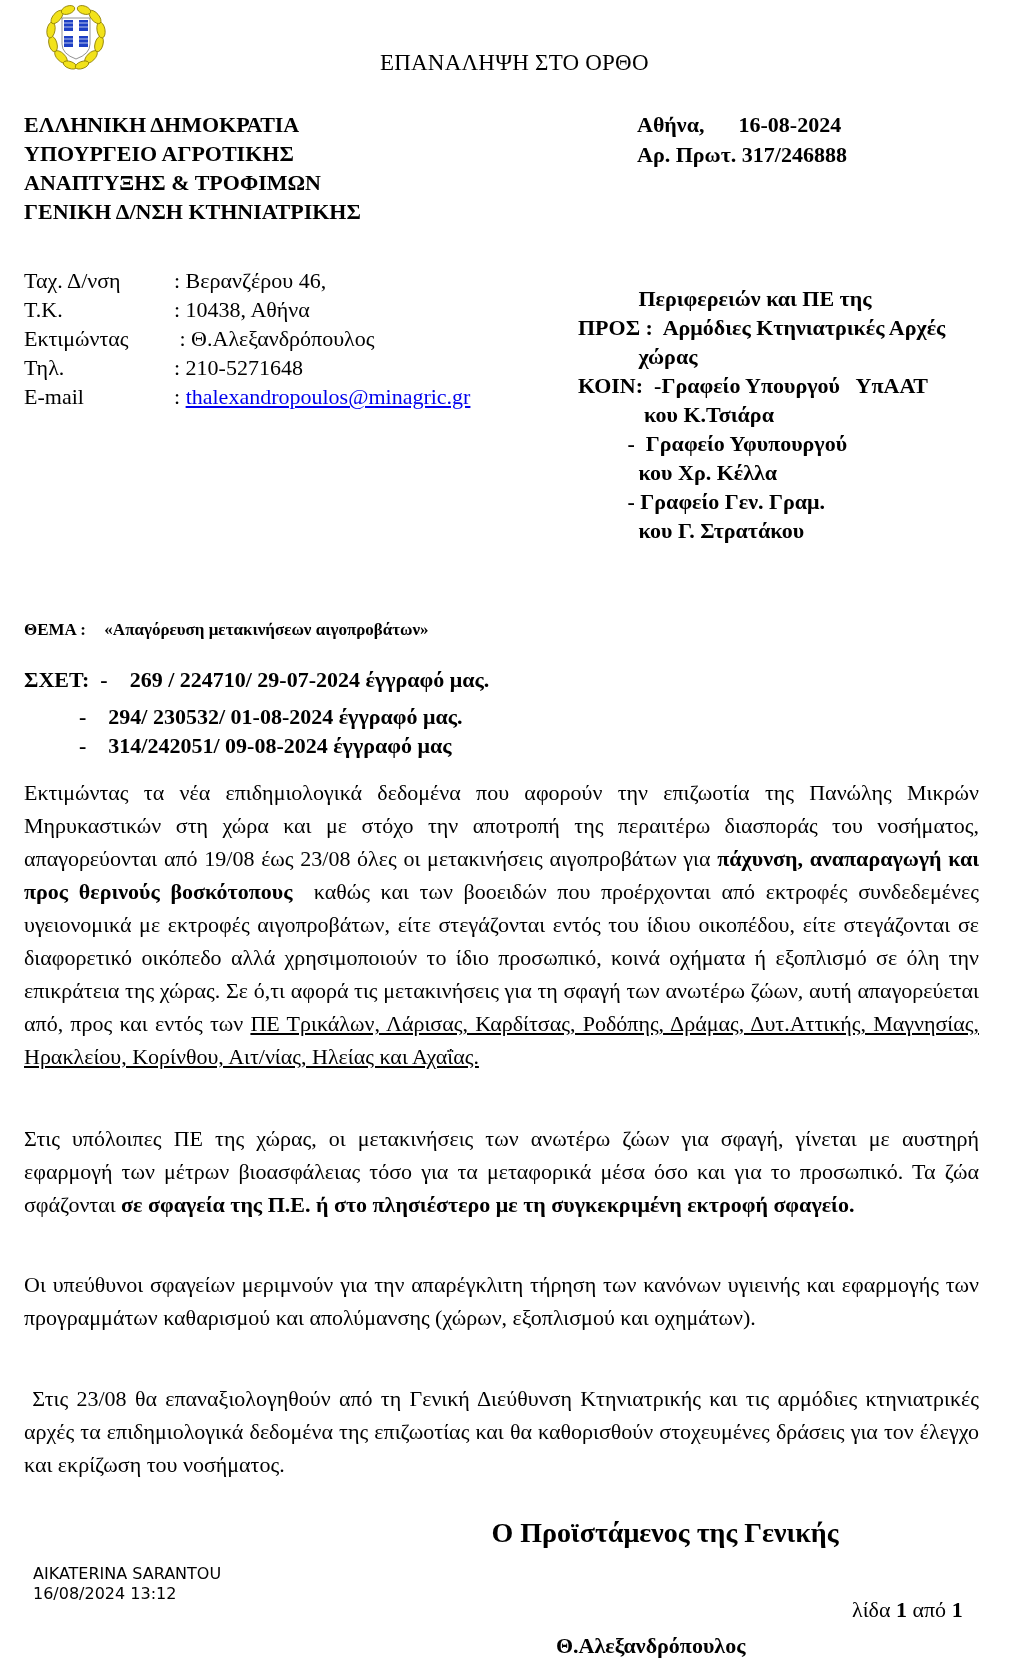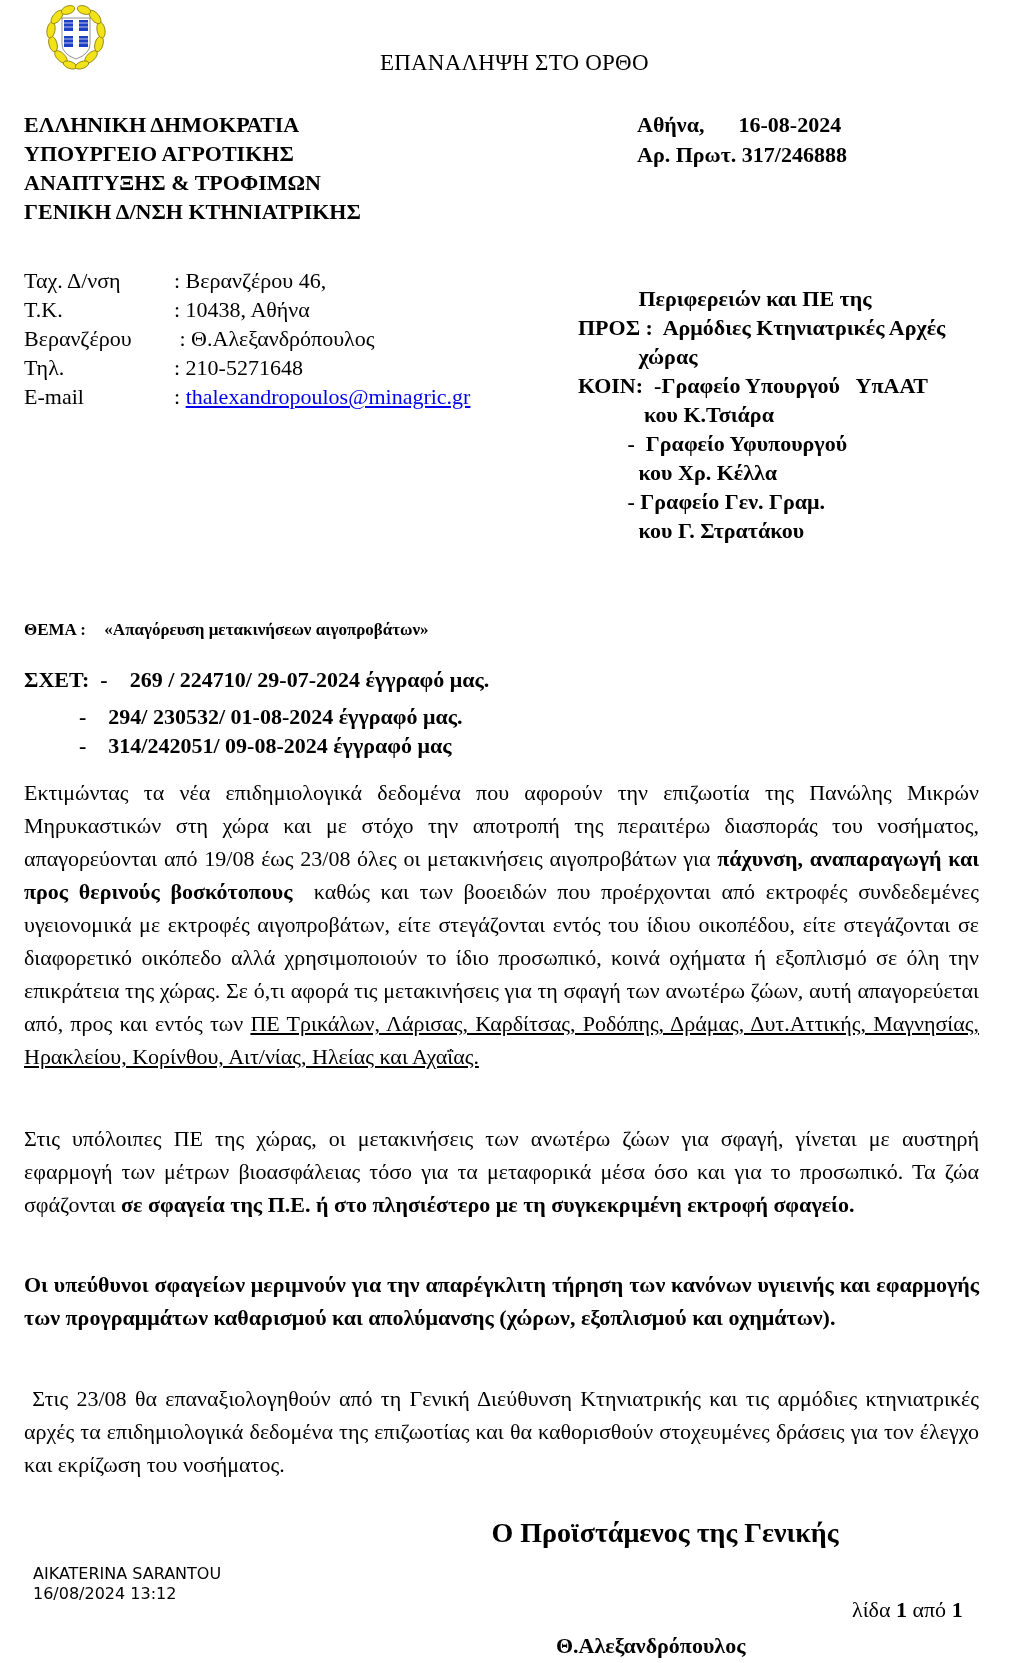--- a/index.html
+++ b/index.html
@@ -20,21 +20,21 @@
   .recipients .row { white-space: pre; }
   .subject { left: 24px; top: 620px; font-size: 17px; font-weight: bold; }
   .refs { left: 24px; top: 665px; font-size: 22px; font-weight: bold; line-height: 29px; }
   .refs .row { white-space: pre; }
   .body-text { left: 24px; width: 955px; font-size: 22px; line-height: 33px;
                text-align: justify; font-stretch: condensed; }
   .body-text p { margin: 0; }
   .u { text-decoration: underline; }
   .p1 { top: 776px; }
   .p2 { top: 1122px; }
-  .p3 { top: 1268px; font-weight: bold; }
+  .p3 { top: 1268px; }
   .p4 { top: 1382px; }
   .sig-title { left: 480px; top: 1518px; width: 370px; text-align: center;
                font-size: 28px; font-weight: bold; line-height: 29px; }
   .stamp { left: 33px; top: 1564px; font-family: "DejaVu Sans", sans-serif; font-size: 16px; line-height: 20px; }
   .page-no { left: 852px; top: 1597px; font-size: 22px; }
   .signer { left: 556px; top: 1633px; font-size: 22px; font-weight: bold; }
 </style>
 </head>
 <body>
 
@@ -94,21 +94,21 @@
 <div class="abs contact">
   <div class="row">
     <span class="lbl">Ταχ. Δ/νση</span>
     <span>: Βερανζέρου 46,</span>
   </div>
   <div class="row">
     <span class="lbl">Τ.Κ.</span>
     <span>: 10438, Αθήνα</span>
   </div>
   <div class="row">
-    <span class="lbl">Βερανζέρου</span>
+    <span class="lbl">Εκτιμώντας</span>
     <span style="white-space:pre"> : Θ.Αλεξανδρόπουλος</span>
   </div>
   <div class="row">
     <span class="lbl">Τηλ.</span>
     <span>: 210-5271648</span>
   </div>
   <div class="row">
     <span class="lbl">E-mail</span>
     <span style="white-space:pre">: </span>
       <a>thalexandropoulos@minagric.gr</a>

